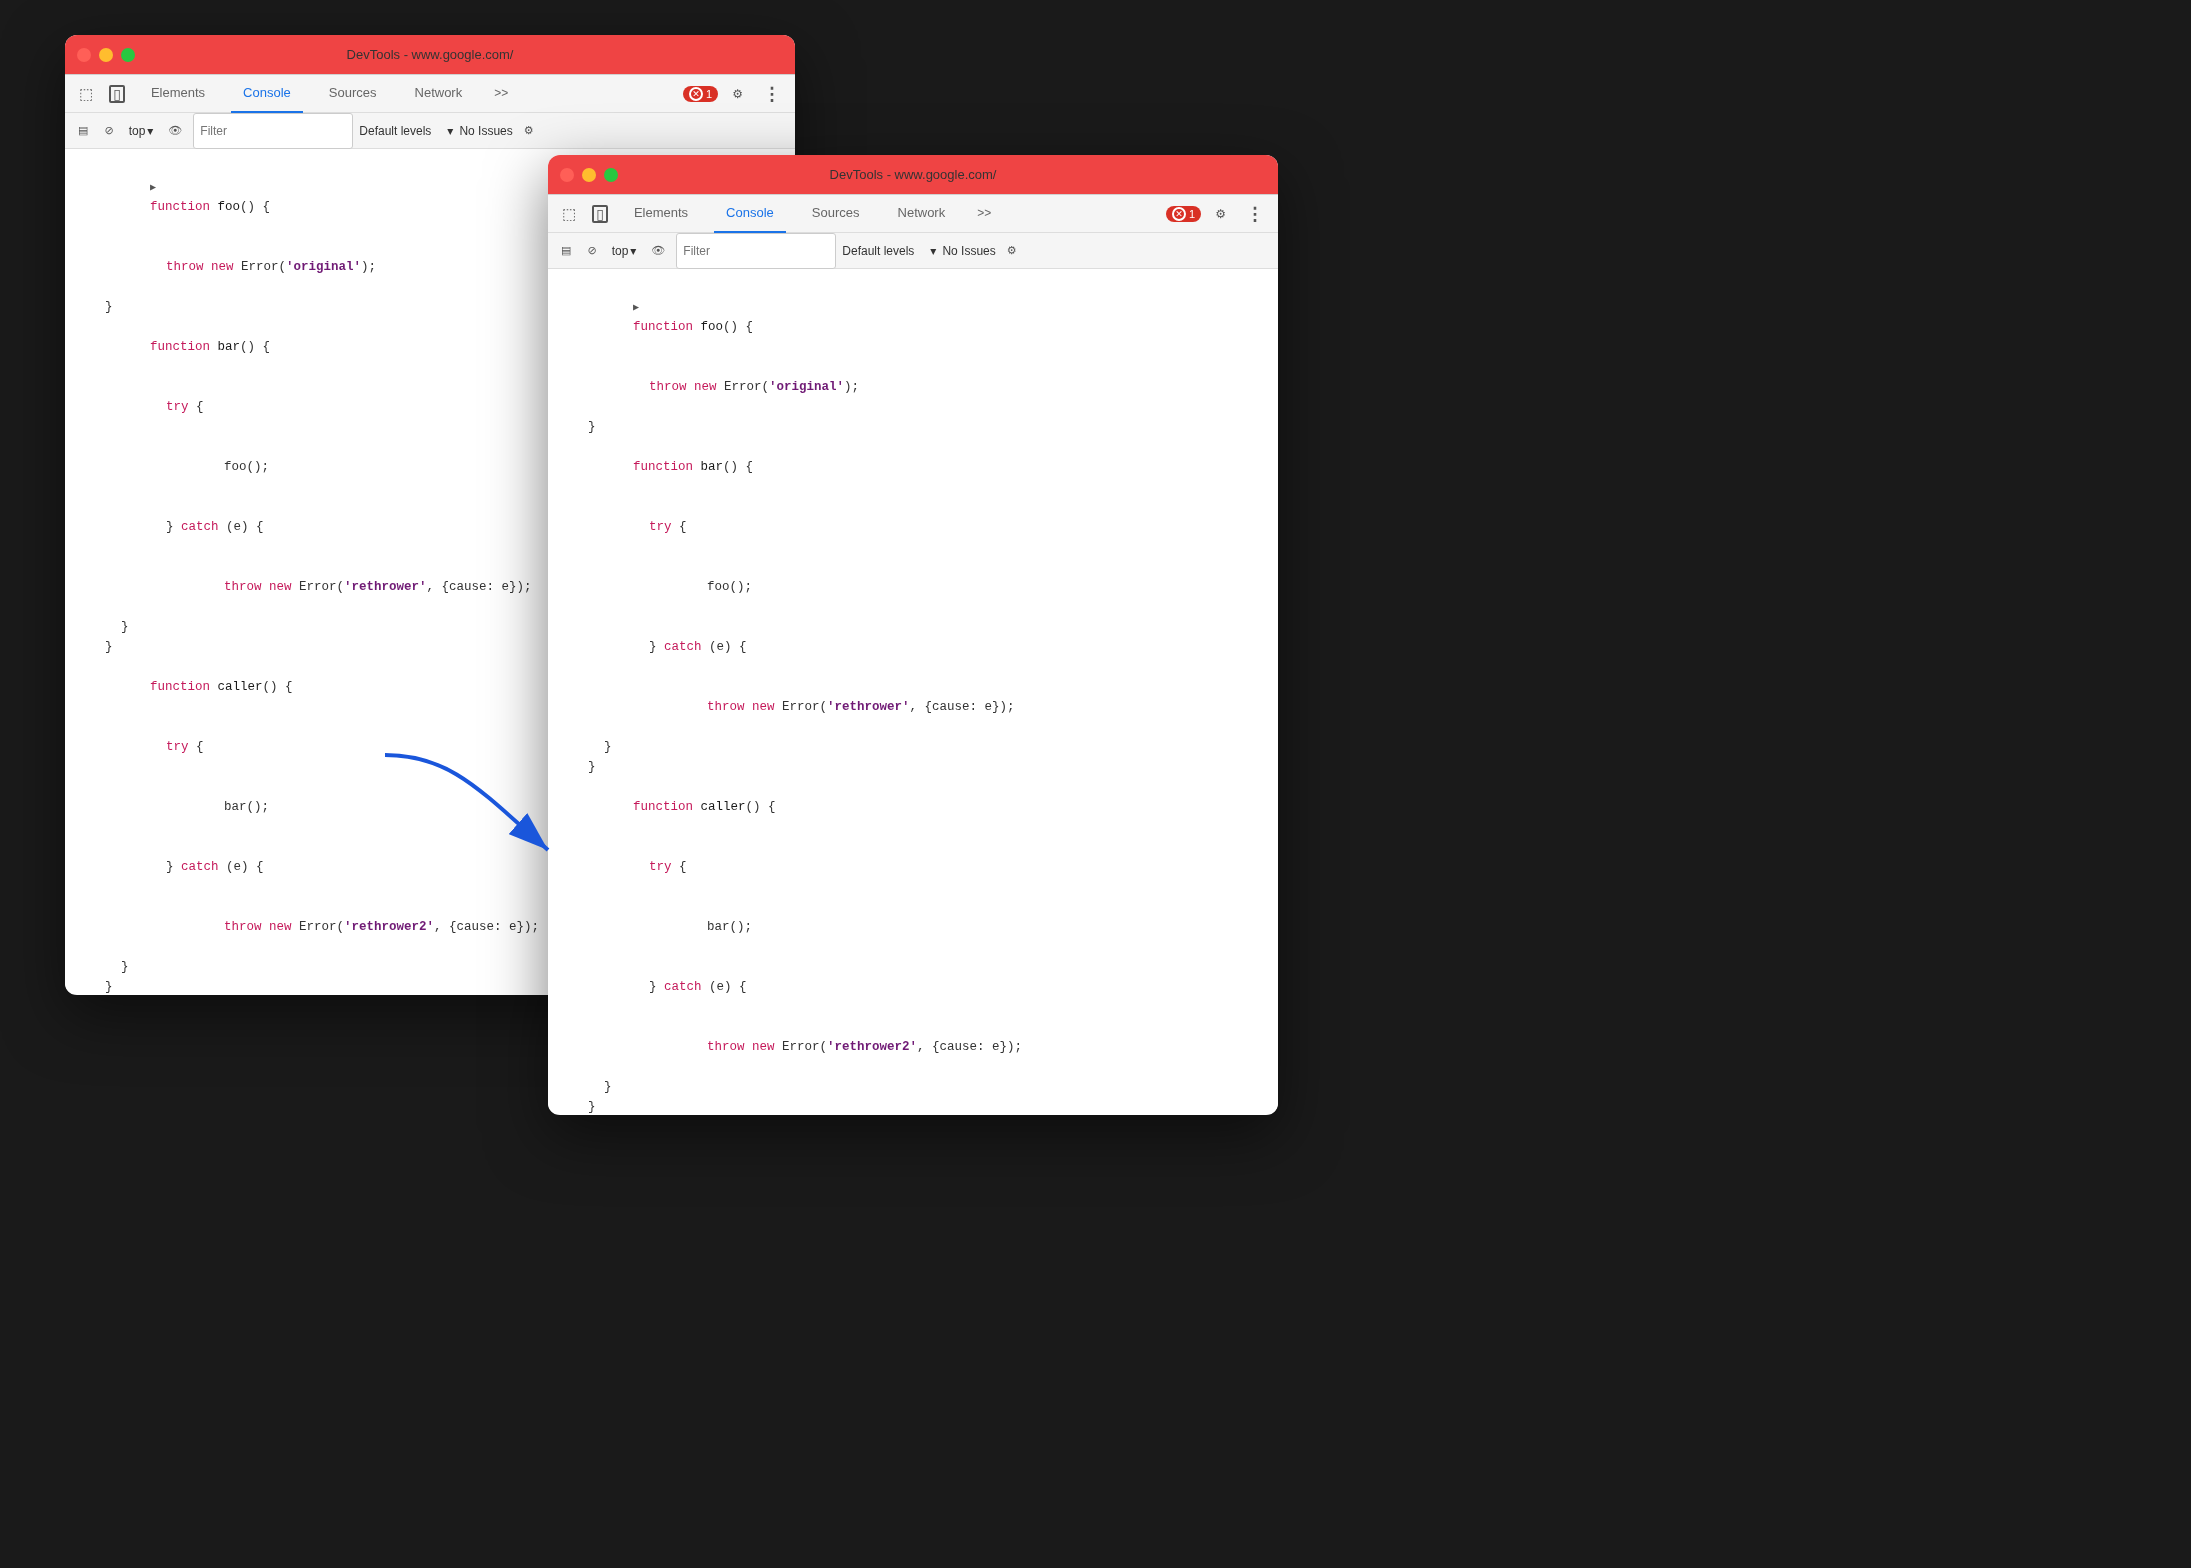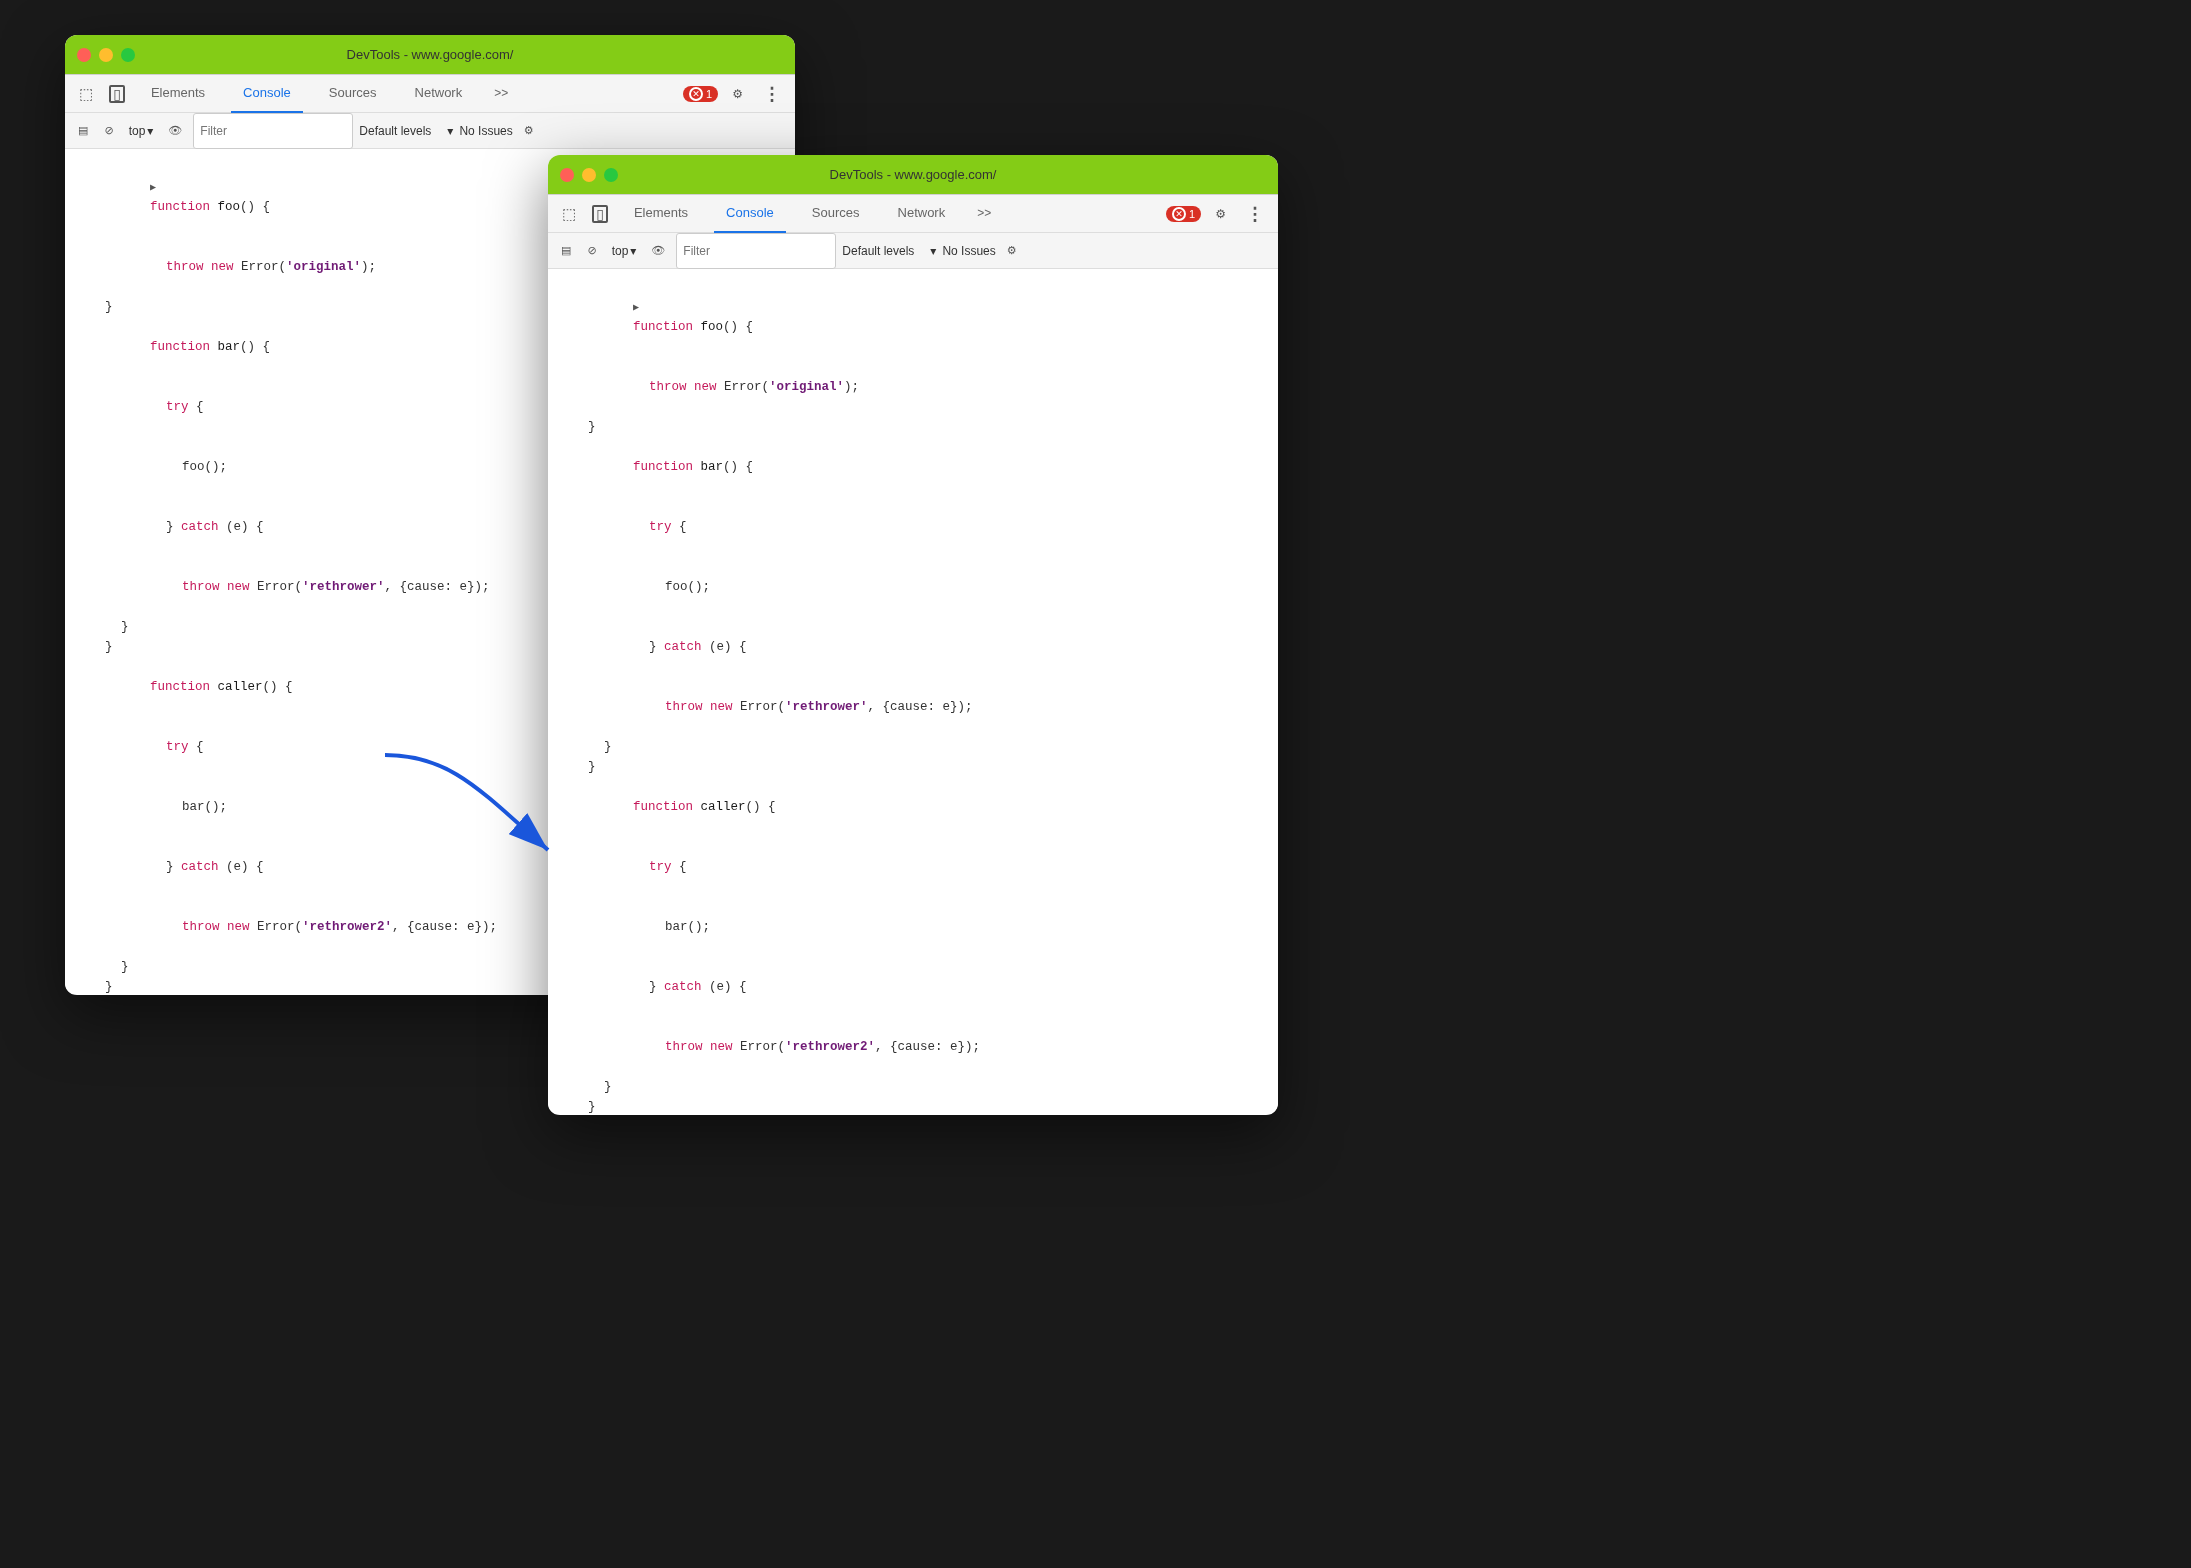--- a/index.html
+++ b/index.html
@@ -32,21 +32,21 @@
     
     .window-2 {
       left: 548px;
       top: 155px;
       width: 730px;
       height: 960px;
     }
 
     
     .title-bar {
-      background: #84cc16;
+      background: #ef4444;
       height: 40px;
       display: flex;
       align-items: center;
       padding: 0 12px;
       border-bottom: 1px solid #d0d0d0;
       position: relative;
     }
 
     .window-controls {
       display: flex;
@@ -228,21 +228,21 @@
       height: calc(100% - 115px);
     }
 
     .code-line {
       padding: 0 8px 0 24px;
       white-space: pre;
       color: #333;
     }
 
     .code-line.indent-1 { padding-left: 40px; }
-    .code-line.indent-2 { padding-left: 56px; }
+    .code-line.indent-2 { padding-left: 56px; margin-left: 42px; }
     .kw-function { color: #c5195a; }
     .fn-name { color: #1a1a1a; }
     .str-red { color: #701a75; font-weight: bold; }
     .kw-try { color: #c5195a; }
     .kw-catch { color: #c5195a; }
     .kw-throw { color: #c5195a; }
     .kw-new { color: #c5195a; }
 
     
     .collapse-arrow {

